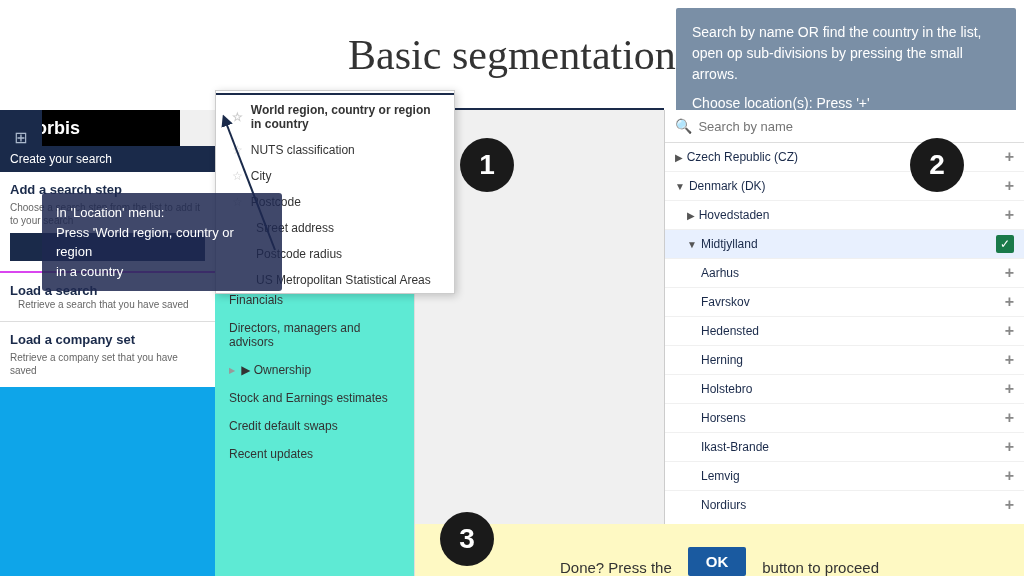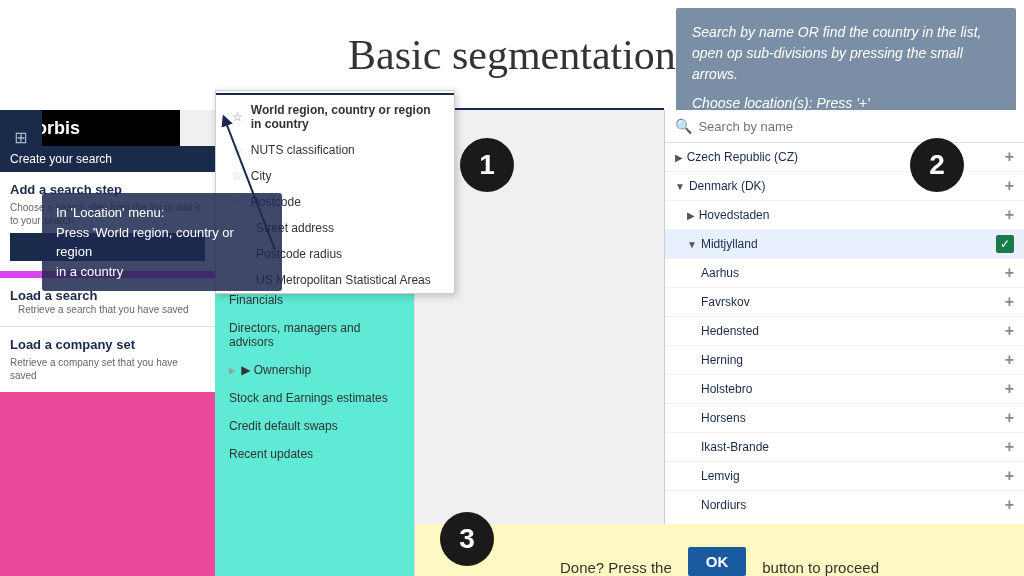--- a/index.html
+++ b/index.html
@@ -35,21 +35,21 @@
       top: 8px;
       right: 8px;
       width: 340px;
       background: #7a8fa6;
       color: white;
       padding: 14px 16px;
       font-size: 14px;
       line-height: 1.5;
       border-radius: 2px;
     }
-    #info-box p { margin-bottom: 8px; font-style: italic; }
+    #info-box p { margin-bottom: 8px; }
 
     
     #sidebar {
       position: absolute;
       top: 110px;
       left: 0;
       width: 42px;
       bottom: 0;
       background: #1a2a4a;
       display: flex;
@@ -102,34 +102,34 @@
       font-size: 12px;
     }
 
     
     #left-panel {
       position: absolute;
       top: 146px;
       left: 0;
       width: 215px;
       bottom: 0;
-      background: #ec4899;
+      background: #0ea5e9;
     }
 
     #search-panel-title {
       background: #1a2a4a;
       color: white;
       padding: 6px 10px;
       font-size: 12px;
     }
 
     #add-step {
       padding: 10px;
       background: white;
-      border-bottom: 7px solid #d946ef;
+      border-bottom: 2px solid #d946ef;
     }
     #add-step h3 {
       font-size: 13px;
       color: #1a2a4a;
       margin-bottom: 4px;
     }
     #add-step p {
       font-size: 10px;
       color: #666;
       line-height: 1.3;

